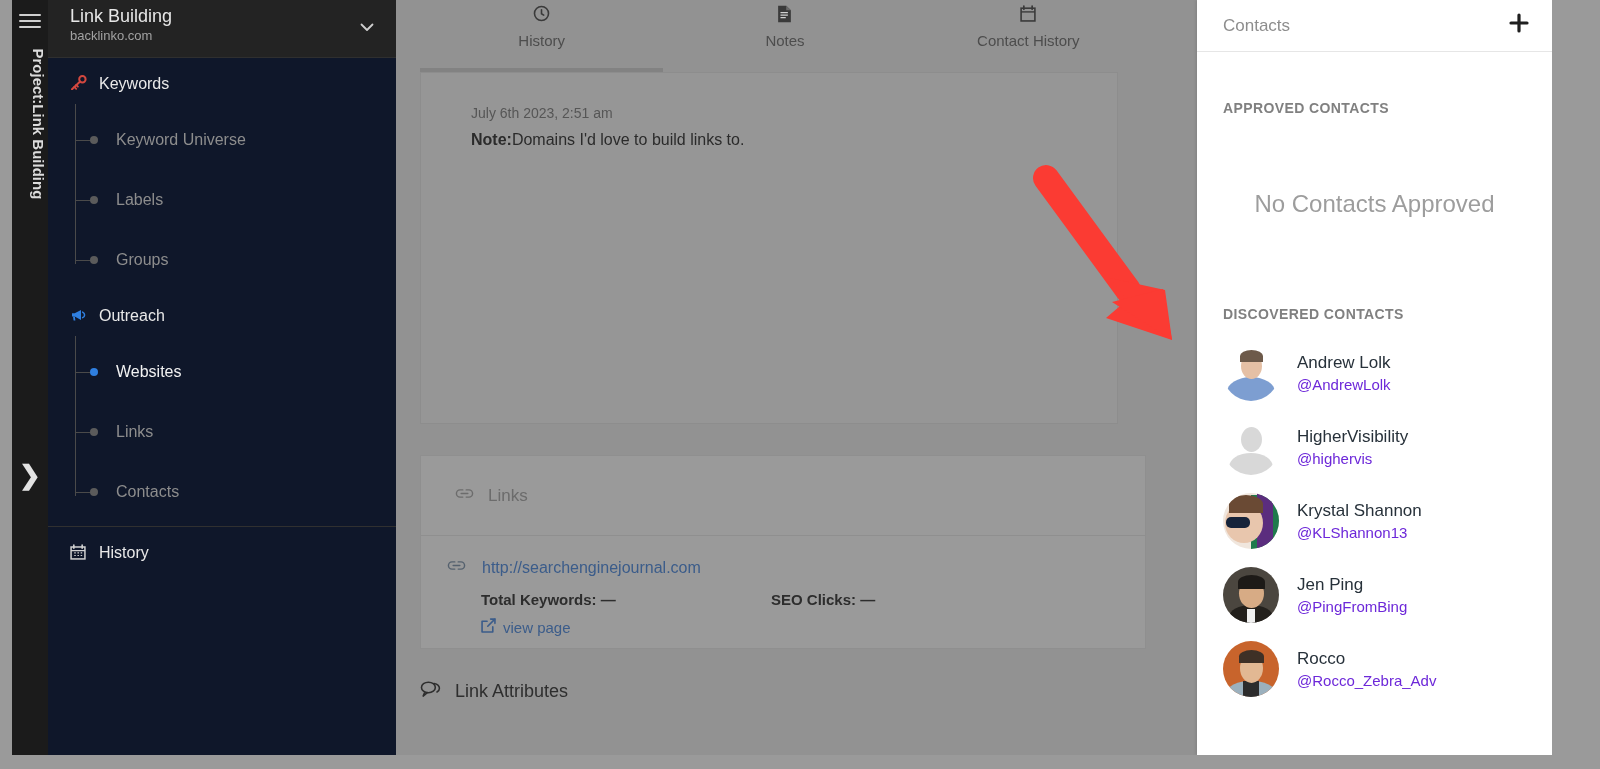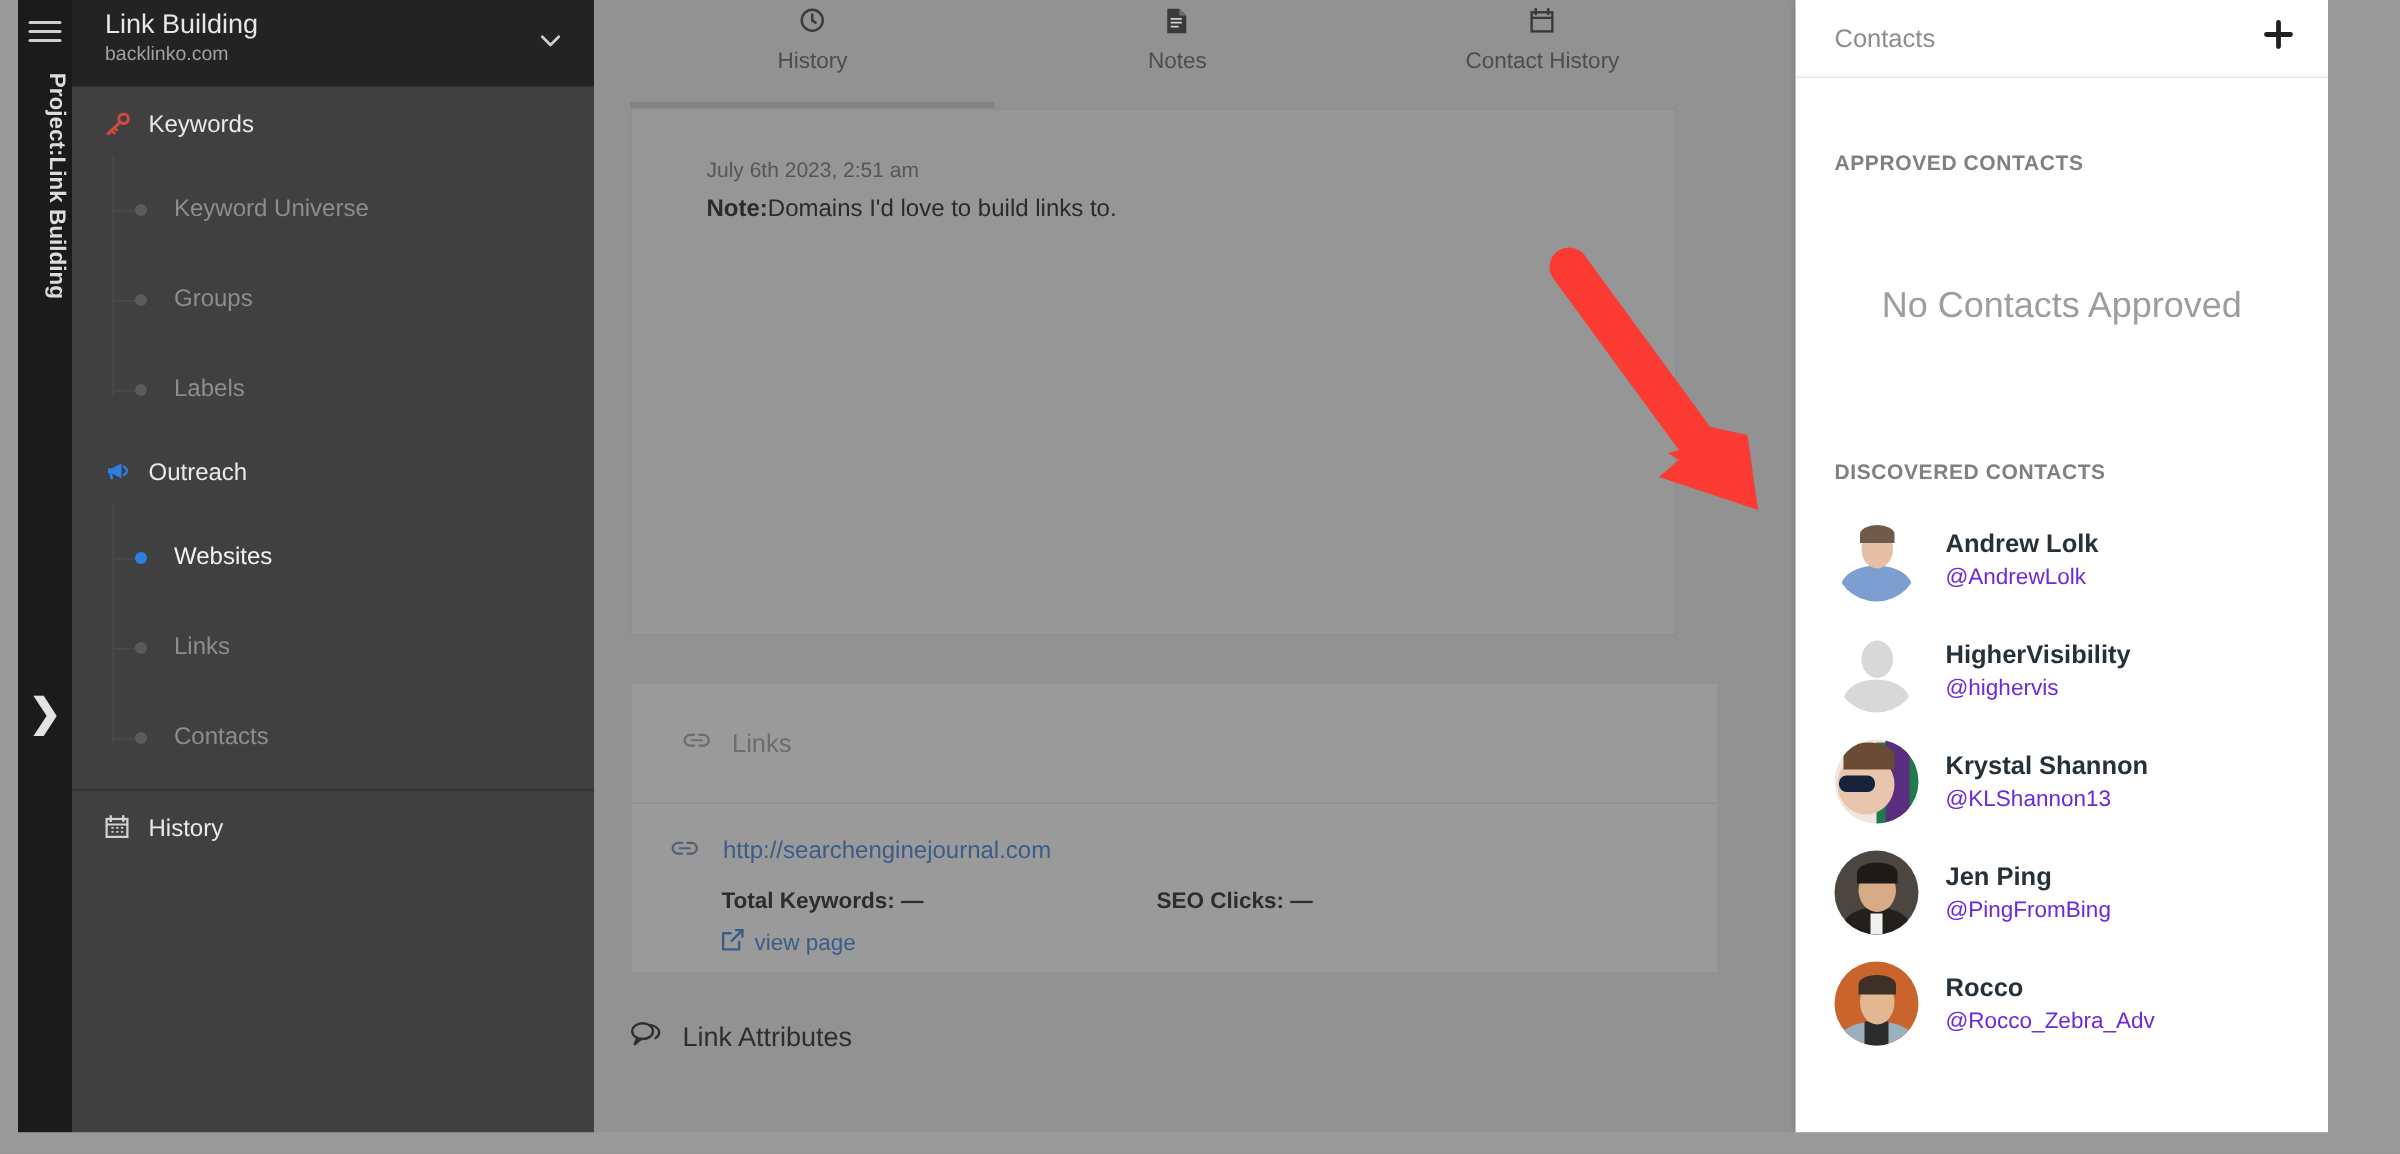--- a/index.html
+++ b/index.html
@@ -45,21 +45,21 @@
     position:absolute; left:0; top:455px; width:36px; height:40px;
     color:#e3e3e3; font-size:26px; font-weight:bold;
     display:flex; align-items:center; justify-content:center;
     cursor:pointer;
     font-family:"Liberation Sans", sans-serif;
   }
 
   
   .sidebar {
     position:absolute; left:48px; top:0; width:348px; height:755px;
-    background:#404040;
+    background:#0f172a;
     z-index:25;
     overflow:hidden;
   }
   .sb-head {
     position:relative;
     height:58px;
     padding:4px 20px 0 22px;
     border-bottom:1px solid #2f2f2f;
     background:#232323;
   }
@@ -218,21 +218,21 @@
   .cp-list { padding:14px 0 0 26px; }
   .cp-item {
     display:flex; align-items:center; gap:18px;
     height:74px; cursor:pointer;
   }
   .cp-avatar {
     width:56px; height:56px; border-radius:50%;
     flex:0 0 56px; overflow:hidden; position:relative;
     background:#dcdcdc;
   }
-  .cp-name { font-size:17px; color:#27313a; line-height:22px;font-weight:bold; }
+  .cp-name { font-size:17px; color:#27313a; line-height:22px; }
   .cp-handle { font-size:15px; color:#6d28d9; line-height:21px; }
 
   
   .av-head { position:absolute; border-radius:50%; }
   .av-body { position:absolute; border-radius:50% 50% 0 0; }
 </style>
 </head>
 <body>
 
 <div id="app">
@@ -357,25 +357,25 @@
       </span>
       <span class="sb-label">Keywords</span>
     </div>
     <div class="sb-children">
       <div class="sb-child">
         <span class="dot"></span>
         <span>Keyword Universe</span>
       </div>
       <div class="sb-child">
         <span class="dot"></span>
-        <span>Groups</span>
+        <span>Labels</span>
       </div>
       <div class="sb-child">
         <span class="dot"></span>
-        <span>Labels</span>
+        <span>Groups</span>
       </div>
     </div>
 
     <div class="sb-section">
       <span class="icon-mega">
         <svg width="17" height="14" viewBox="0 0 17 14">
             <path d="M2 5.2v3.4h2.7L11 12V2L4.7 5.2z" fill="#2f7fe0"></path>
             <path d="M12.6 4.1c1.3.7 2 1.7 2 2.8s-.7 2.1-2 2.8" stroke="#2f7fe0" stroke-width="1.5" fill="none" stroke-linecap="round"></path>
             <path d="M3 8.6l.6 3.9h1.8l-.5-3.9z" fill="#2f7fe0"></path>
           </svg>

